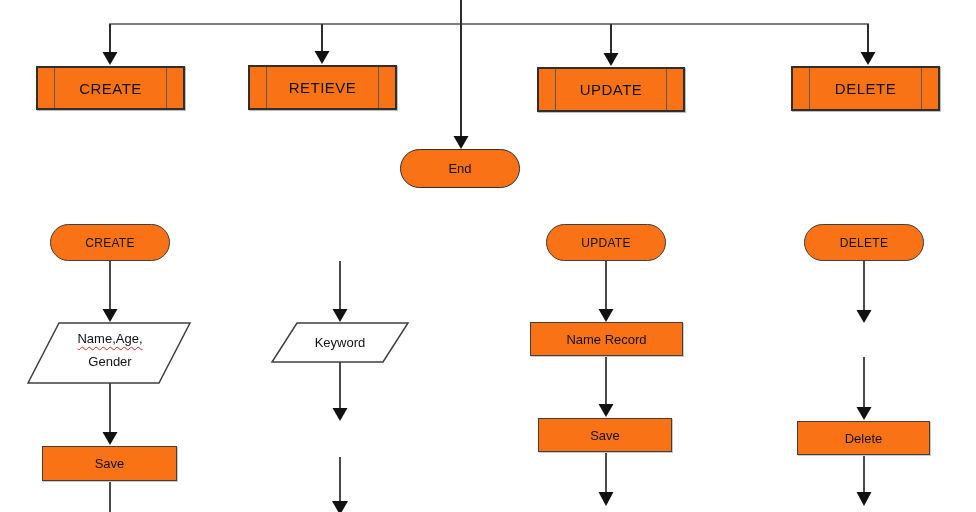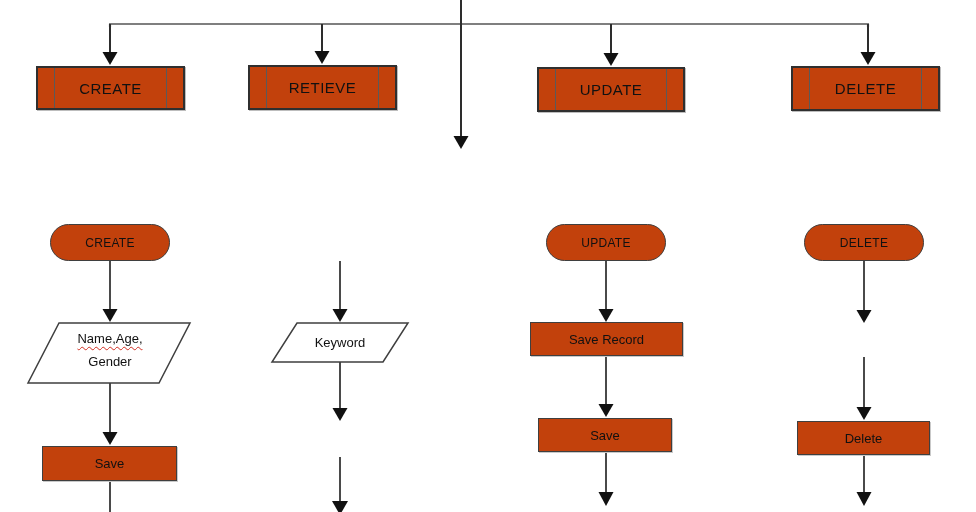--- a/index.html
+++ b/index.html
@@ -14,21 +14,21 @@
   }
   #connectors {
     position: absolute;
     left: 0; top: 0;
     width: 976px; height: 512px;
     z-index: 1;
   }
   .shape {
     position: absolute;
     z-index: 2;
-    background: #c2410c;
+    background: #f97316;
     display: flex;
     align-items: center;
     justify-content: center;
     text-align: center;
     box-sizing: border-box;
   }
   .predef {
     border: 2px solid #2f2f2f;
     box-shadow: 1px 1px 0 #bdbdbd;
     font-size: 15px;
@@ -176,20 +176,23 @@
     <div class="bar left"></div>
     <div class="bar right"></div>
     <span>UPDATE</span>
   </div>
   <div class="shape predef" style="left:791px; top:66px; width:149px; height:45px;">
     <div class="bar left"></div>
     <div class="bar right"></div>
     <span>DELETE</span>
   </div>
 
+  <div class="shape terminator" style="left:400px; top:149px; width:120px; height:39px;">
+    <span>End</span>
+  </div>
 
   <div class="shape stadium" style="left:50px; top:224px; width:120px; height:37px;">
     <span>CREATE</span>
   </div>
   <div class="shape stadium" style="left:546px; top:224px; width:120px; height:37px;">
     <span>UPDATE</span>
   </div>
   <div class="shape stadium" style="left:804px; top:224px; width:120px; height:37px;">
     <span>DELETE</span>
   </div>
@@ -197,21 +200,21 @@
   <div class="io-label" style="left:38px; top:327px; width:144px;">
     <span class="spell-error">Name,Age,</span><br>
     <span>Gender</span>
   </div>
   <div class="io-label" style="left:280px; top:331px; width:120px;">Keyword</div>
 
   <div class="shape rect" style="left:42px; top:446px; width:135px; height:35px;">
     <span>Save</span>
   </div>
   <div class="shape rect" style="left:530px; top:322px; width:153px; height:34px;">
-    <span>Save Record</span>
+    <span>Name Record</span>
   </div>
   <div class="shape rect" style="left:538px; top:418px; width:134px; height:34px;">
     <span>Save</span>
   </div>
   <div class="shape rect" style="left:797px; top:421px; width:133px; height:34px;">
     <span>Delete</span>
   </div>
 
 </div>
 

